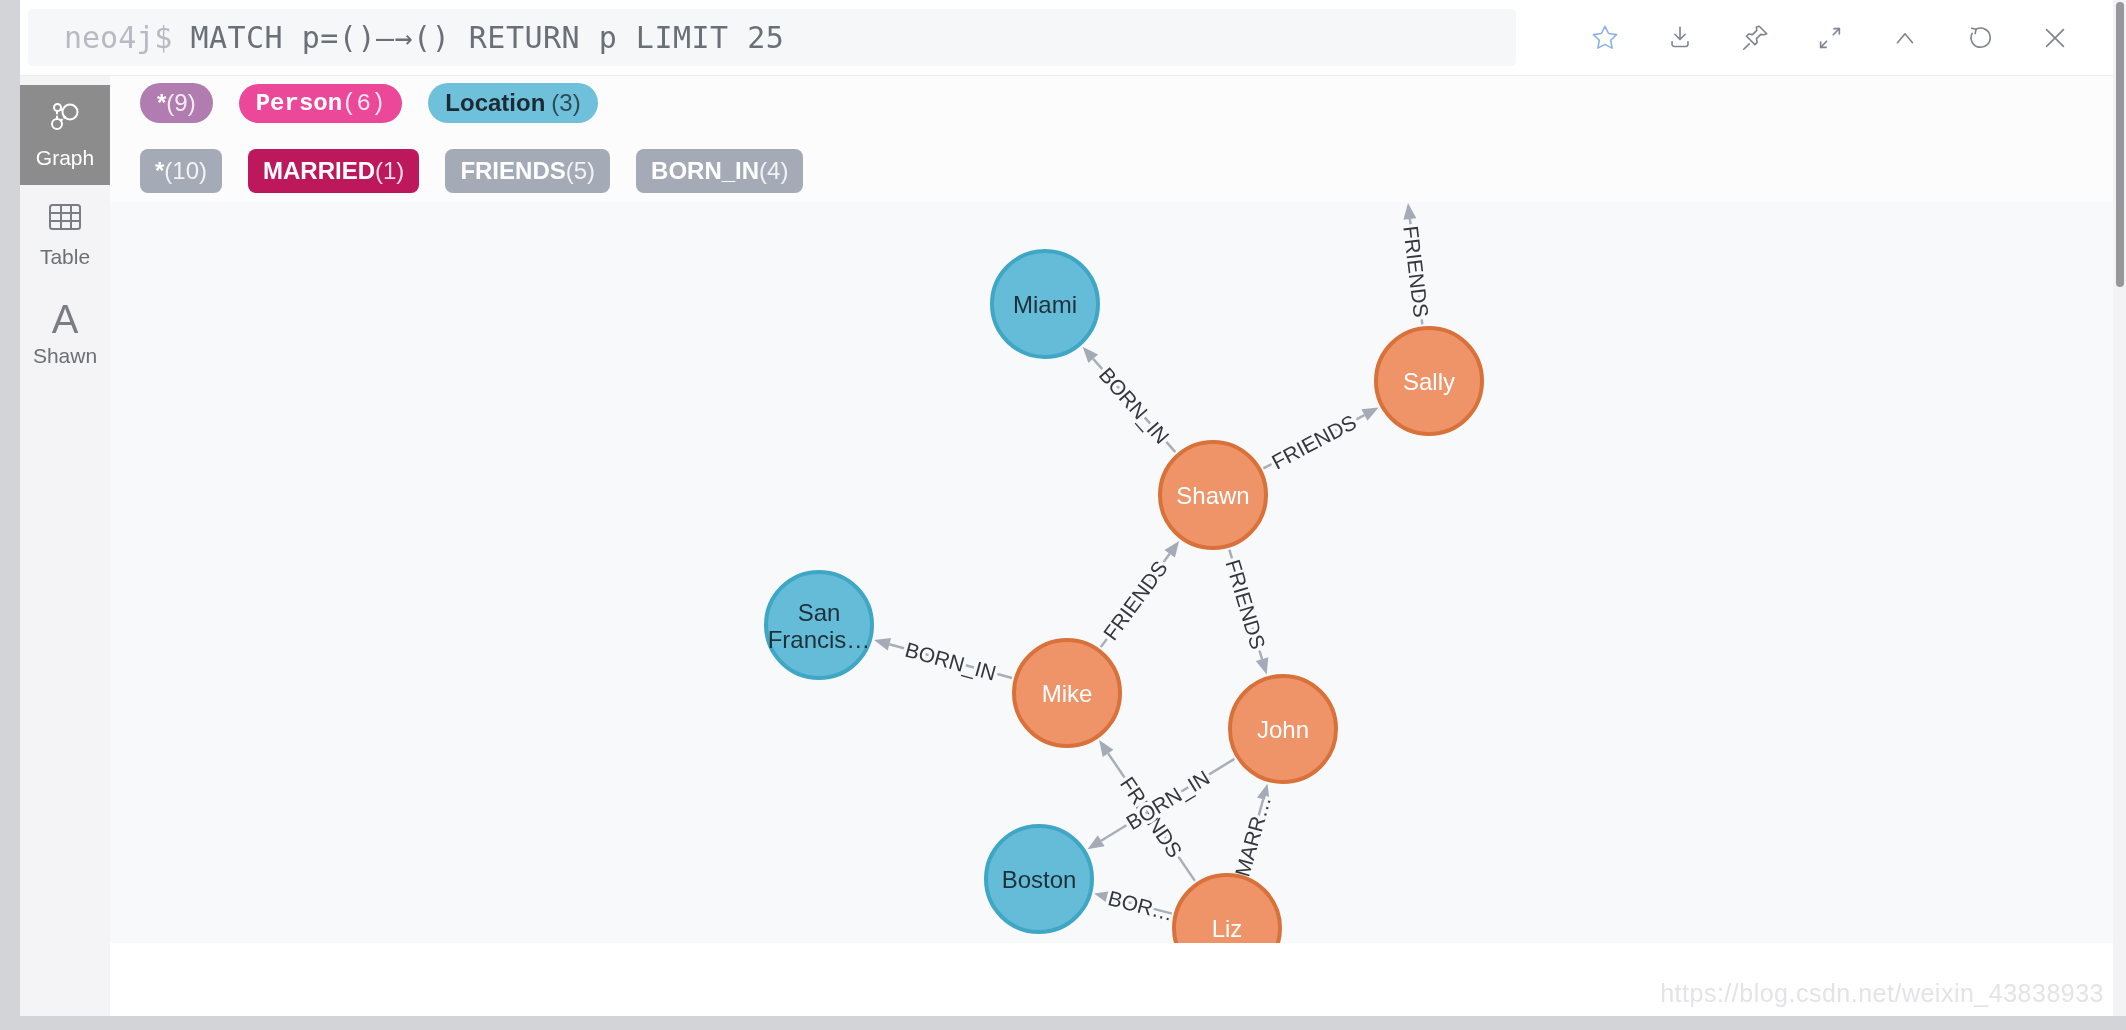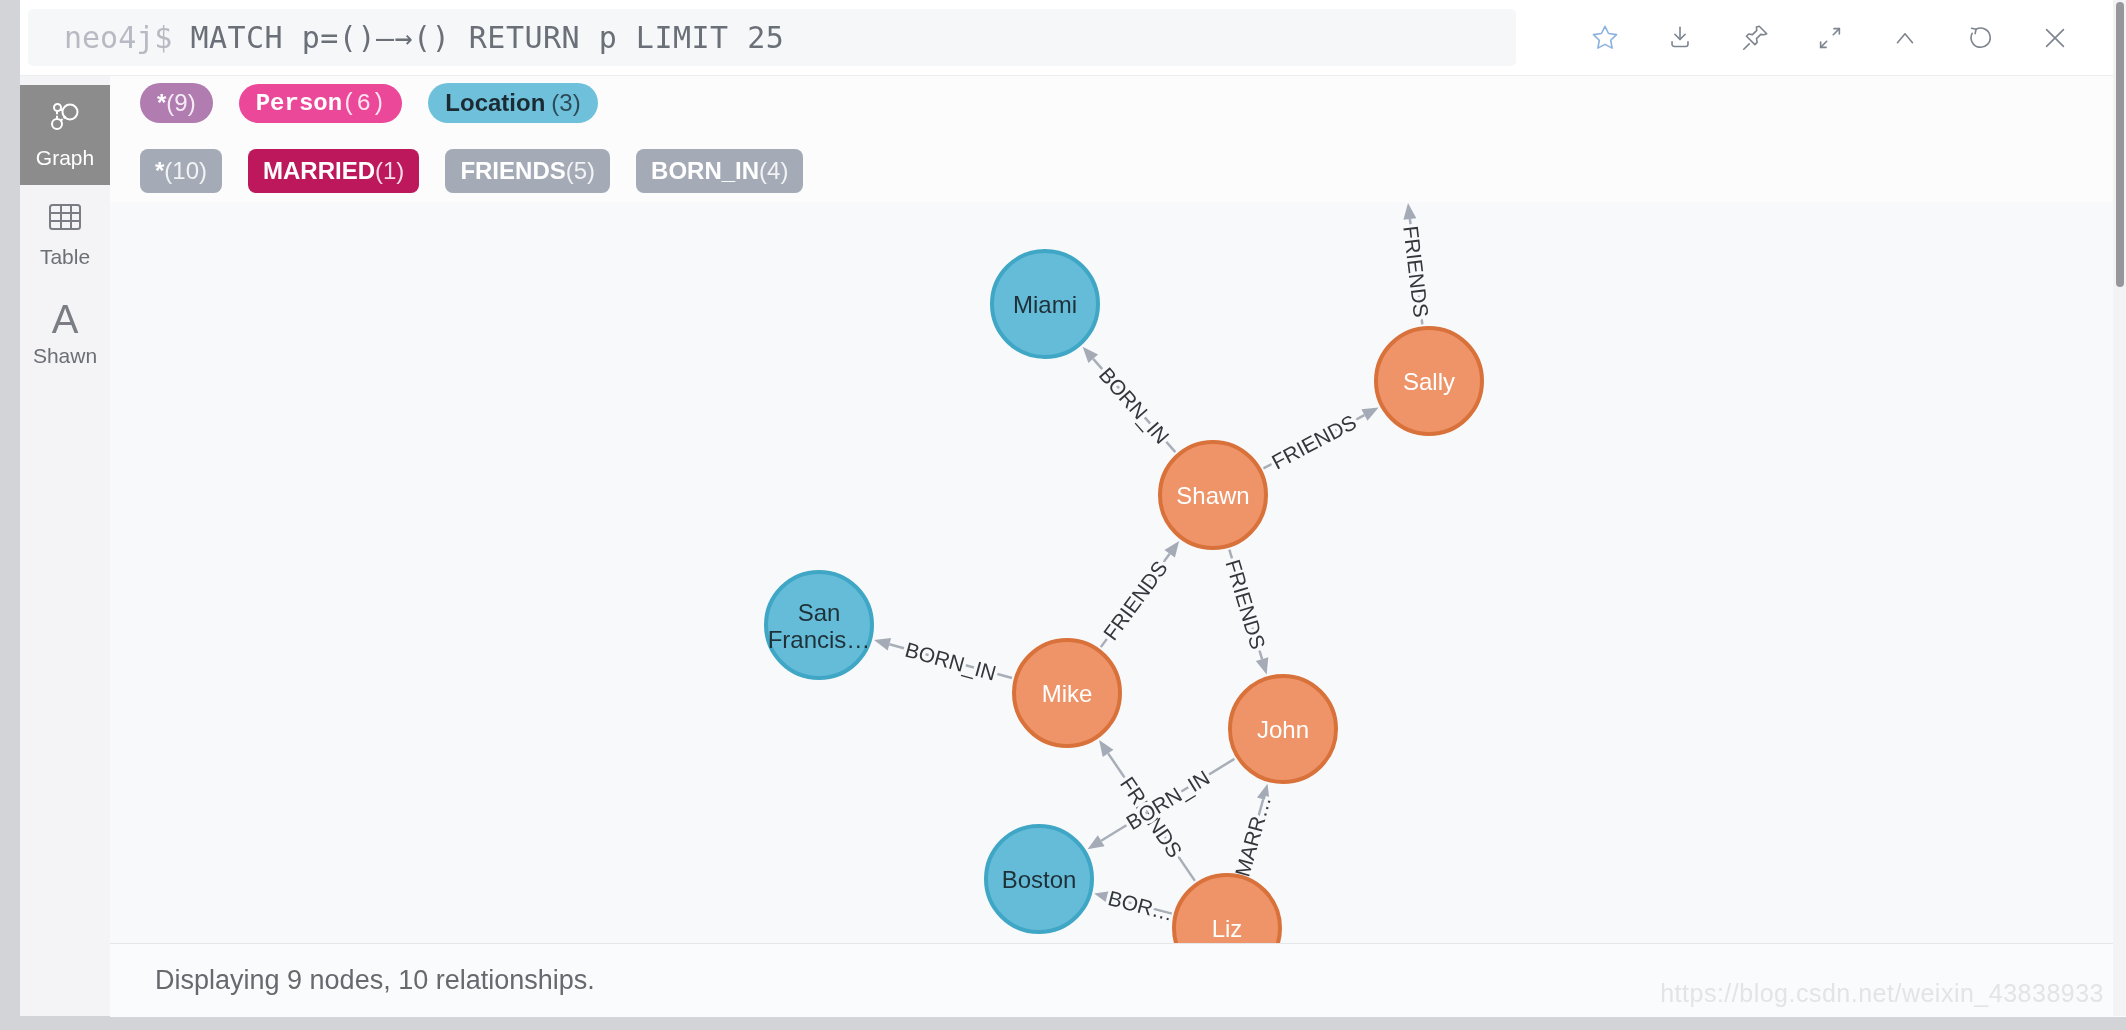--- a/index.html
+++ b/index.html
@@ -276,21 +276,18 @@
             <span class="pcount" style="color: rgba(255, 255, 255, 0.85);">(5)</span>
           </button>
           <button class="pill square" style="background: rgb(165, 171, 182);">
             <span class="pname" style="color: rgb(255, 255, 255);">BORN_IN</span>
             <span class="pcount" style="color: rgba(255, 255, 255, 0.85);">(4)</span>
           </button>
         </div>
     </div>
   </div>
 
-  <footer class="result-footer">
-    <p class="status-text">Displaying 9 nodes, 10 relationships.</p>
-  </footer>
   <div class="watermark">https://blog.csdn.net/weixin_43838933</div>
 
   <div class="scrollbar">
     <div class="scroll-thumb"></div>
   </div>
 </div>
 
 </body></html>

